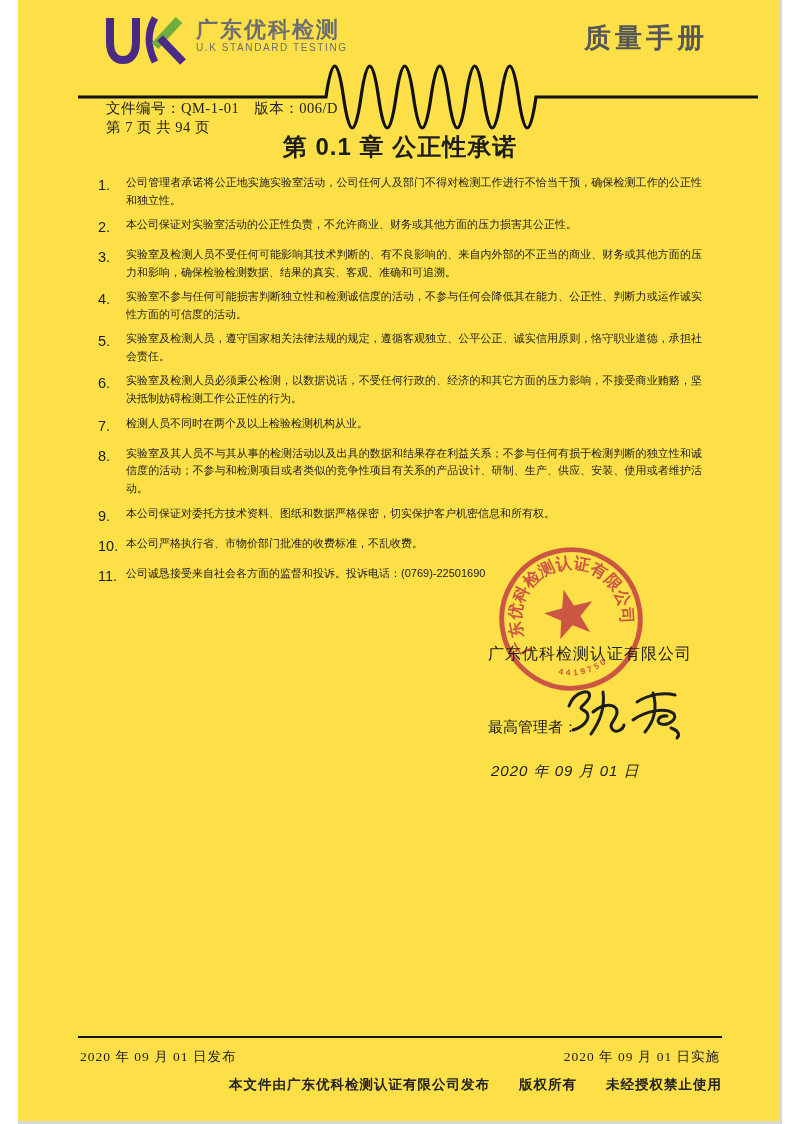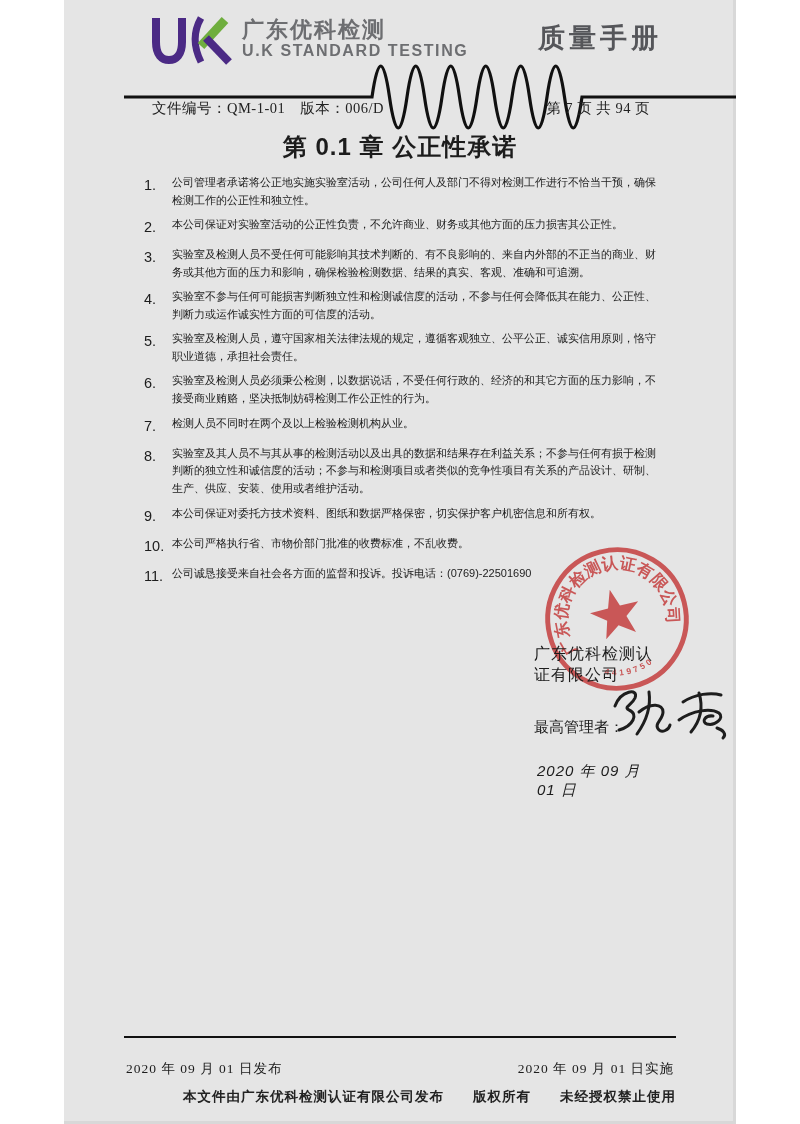--- a/index.html
+++ b/index.html
@@ -1,38 +1,38 @@
 <!DOCTYPE html>
 <html><head>
 <meta charset="utf-8">
 <style>
   * { margin:0; padding:0; box-sizing:border-box; }
   html,body { background:#fff; }
   .page {
-    position:relative; width:672px; height:1124px; margin:0 auto;
-    background:#e5e5e5; color:#1c1c1c; overflow:hidden;
+    position:relative; width:764px; height:1124px; margin:0 auto;
+    background:#fde047; color:#1c1c1c; overflow:hidden;
     font-family:"Liberation Sans", sans-serif;
     box-shadow: inset -3px 0 0 #d8d8d8, inset 0 -3px 0 #d8d8d8;
   }
 
   
   .header { position:relative; margin:0 60px; height:120px; }
   .logo-row { position:absolute; top:14px; left:0; right:0; display:flex; justify-content:space-between; }
   .logo-block { display:flex; align-items:flex-start; gap:9px; margin-left:25px; }
   .logo-mark { display:block; }
   .logo-text { display:flex; flex-direction:column; padding-top:3px; }
   .logo-cn { font-size:22px; font-weight:bold; color:#6d6e71; letter-spacing:2px; line-height:1.15; }
-  .logo-en { font-size:16px; font-weight:bold; color:#6d6e71; letter-spacing:1.6px; }
+  .logo-en { font-size:10px; font-weight:normal; color:#6d6e71; letter-spacing:1.6px; }
   .doc-type { font-size:27px; font-weight:bold; color:#55565a; letter-spacing:4px; margin:6px 14px 0 0; }
   .wave-svg { position:absolute; left:0; top:59px; pointer-events:none; }
   .docinfo-row {
     position:absolute; top:99px; left:0; right:0;
     display:flex; justify-content:space-between;
     font-family:"Liberation Serif", serif; font-size:14.5px; color:#222;
-    padding:0 26px 0 28px; letter-spacing:0.5px;
+    padding:0 26px 0 28px; letter-spacing:0.5px;flex-direction:column;
   }
 
   
   .main { margin:0 80px; }
   .chapter-title { text-align:center; font-size:24px; font-weight:bold; letter-spacing:1px; margin-top:11px; }
   .intro { margin-top:15px; font-size:14.5px; line-height:1.68; text-align:justify; text-indent:2.3em; }
   .items { margin-top:11px; }
   .item { display:flex; margin-bottom:6.5px; }
   .item-num { flex:none; width:28px; font-size:14.5px; line-height:1.62; }
   .item-text { flex:1; font-size:11px; line-height:1.62; text-align:justify; }
@@ -42,21 +42,21 @@
   .stamp {
     position:absolute; left:386px; top:-62px; width:174px; height:174px;
     opacity:0.88; pointer-events:none;
   }
   .sig-company { position:absolute; left:390px; top:50px; font-size:16px; letter-spacing:1px; }
   .sig-manager { position:absolute; left:390px; top:124px; font-size:15px; }
   .sig-handwriting { position:absolute; left:455px; top:86px; }
   .sig-date { position:absolute; left:393px; top:168px; font-size:15px; letter-spacing:1px;font-style:italic; }
 
   
-  .footer { position:absolute; left:60px; right:60px; top:1036px; border-top:2px solid #111; padding-top:22px; }
+  .footer { position:absolute; left:60px; right:60px; top:1036px; border-top:2px solid #111; padding-top:10px; }
   .footer-dates { display:flex; justify-content:space-between; font-family:"Liberation Serif", serif; font-size:13.5px; letter-spacing:1px; padding:0 2px; }
   .footer-copy { text-align:right; margin-top:10px; font-family:"Liberation Serif", serif; font-size:13.5px; font-weight:bold; letter-spacing:1px; color:#222; }
 </style>
 </head>
 <body>
 
 <div class="page">
 
   <div class="header">
     <div class="logo-row">

